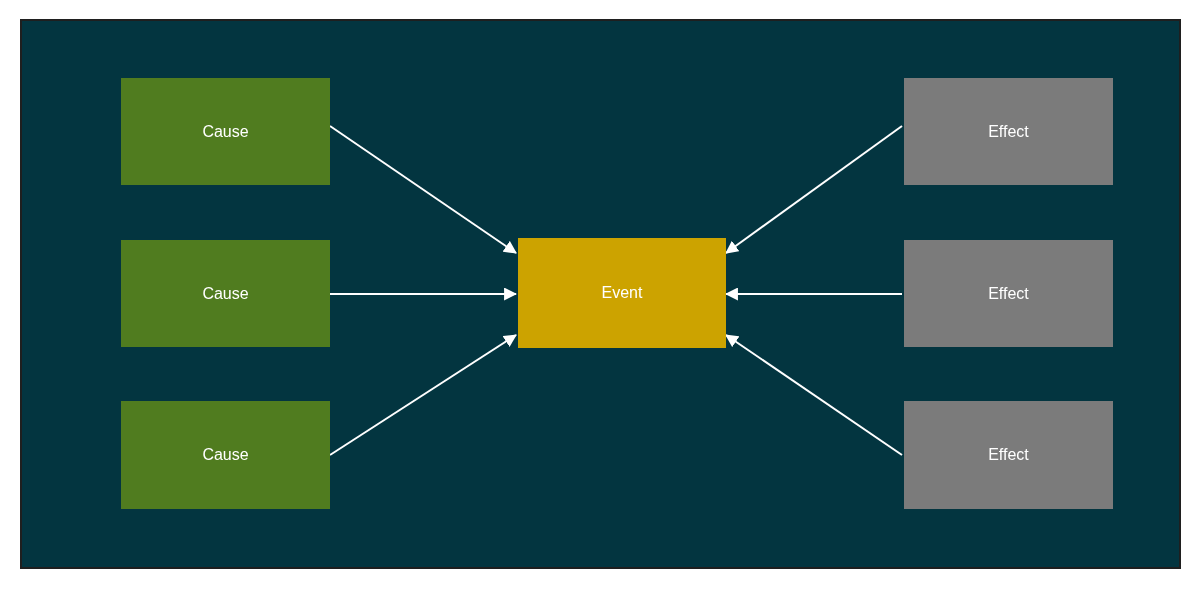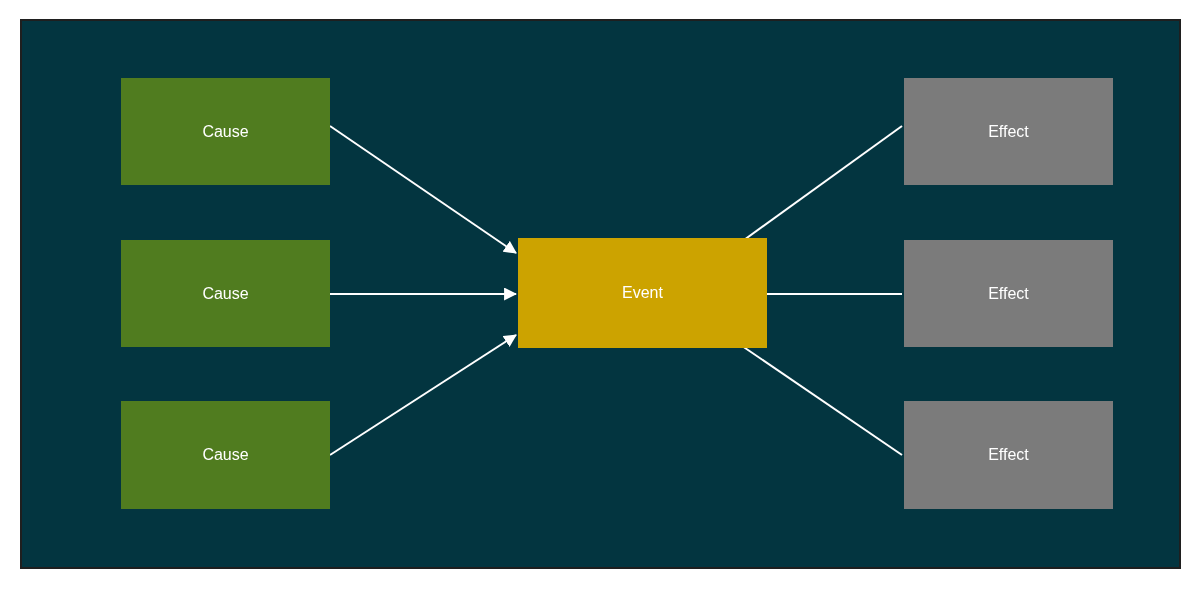--- a/index.html
+++ b/index.html
@@ -40,21 +40,21 @@
     justify-content: center;
     color: #ffffff;
     font-size: 16px;
     line-height: 1.2;
     text-align: right;
     user-select: none;
   }
   .node-cause-1 { left: 99px;  top: 57px;  width: 209px; height: 107px; }
   .node-cause-2 { left: 99px;  top: 219px; width: 209px; height: 107px; }
   .node-cause-3 { left: 99px;  top: 380px; width: 209px; height: 108px; }
-  .node-event   { left: 496px; top: 217px; width: 249px; height: 110px; }
+  .node-event   { left: 496px; top: 217px; width: 208px; height: 110px; }
   .node-effect-1{ left: 882px; top: 57px;  width: 209px; height: 107px; }
   .node-effect-2{ left: 882px; top: 219px; width: 209px; height: 107px; }
   .node-effect-3{ left: 882px; top: 380px; width: 209px; height: 108px; }
   .arrow-line {
     stroke-width: 2;
     fill: none;
   }
 </style>
 </head>
 <body>

